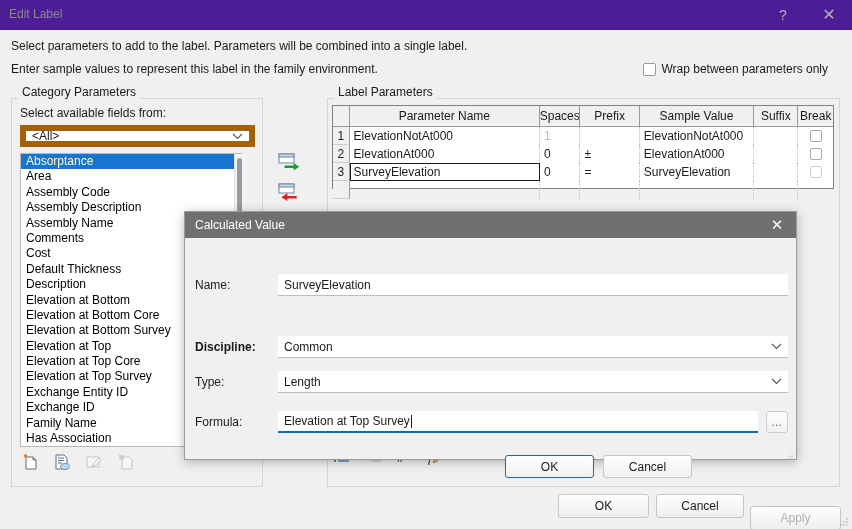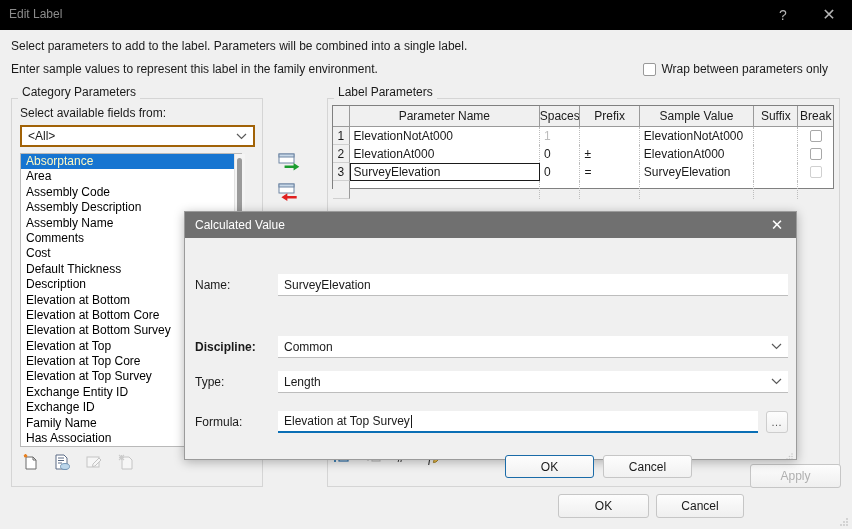--- a/index.html
+++ b/index.html
@@ -15,21 +15,21 @@
   #root {
     position: relative;
     width: 852px; height: 529px;
     background: #f0f0f0;
   }
 
   
   .titlebar {
     position: absolute; left: 0; top: 0;
     width: 852px; height: 30px;
-    background: #000000;
+    background: #4c1d95;
   }
   .titlebar-text {
     position: absolute; left: 9px; top: 7px;
     font-size: 12px; color: #8b8b8b;
   }
   .tb-btn {
     position: absolute; top: 0; height: 30px; width: 46px;
     display: flex; align-items: center; justify-content: center;
     color: #b4b4b4; font-size: 14px; line-height: 1;
   }
@@ -71,21 +71,21 @@
 
   #lbl-group { left: 327px; top: 98px; width: 513px; height: 389px; }
   #lbl-legend { left: 334px; top: 85px; }
 
   
   .sub-label { position: absolute; left: 20px; top: 106px; font-size: 12px; }
 
   .combo {
     position: absolute;
     background: #fff;
-    border: 2px solid #a16207;
+    border: 6px solid #a16207;
     height: 22px;
     display: flex; align-items: center;
     padding: 0 6px;
     font-size: 12px;
   }
   #fields-combo { left: 20px; top: 125px; width: 235px; }
   .combo-val { flex: 1; }
   .chev {
     width: 12px; height: 12px;
     display: flex; align-items: center; justify-content: center;
@@ -197,21 +197,21 @@
     position: absolute;
     height: 24px;
     border: 1px solid #c6c6c6;
     border-radius: 3px;
     background: linear-gradient(#fdfdfd, #efefef);
     display: flex; align-items: center; justify-content: center;
     font-size: 12px; color: #1a1a1a;
   }
   #btn-ok     { left: 558px; top: 494px; width: 91px; }
   #btn-cancel { left: 656px; top: 494px; width: 88px; }
-  #btn-apply  { left: 750px; top: 464px; width: 91px; color: #b0b0b0; }
+  #btn-apply  { left: 750px; top: 506px; width: 91px; color: #b0b0b0; }
 
   .grip {
     position: absolute; right: 3px; bottom: 3px;
     width: 10px; height: 10px; opacity: .5;
   }
 
   
   #modal {
     position: absolute;
     left: 184px; top: 211px;

